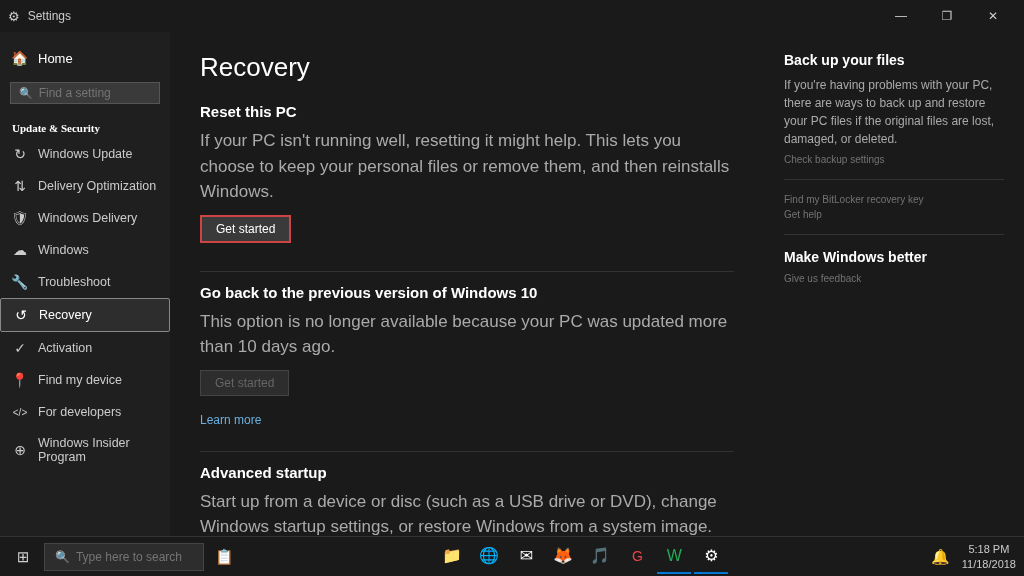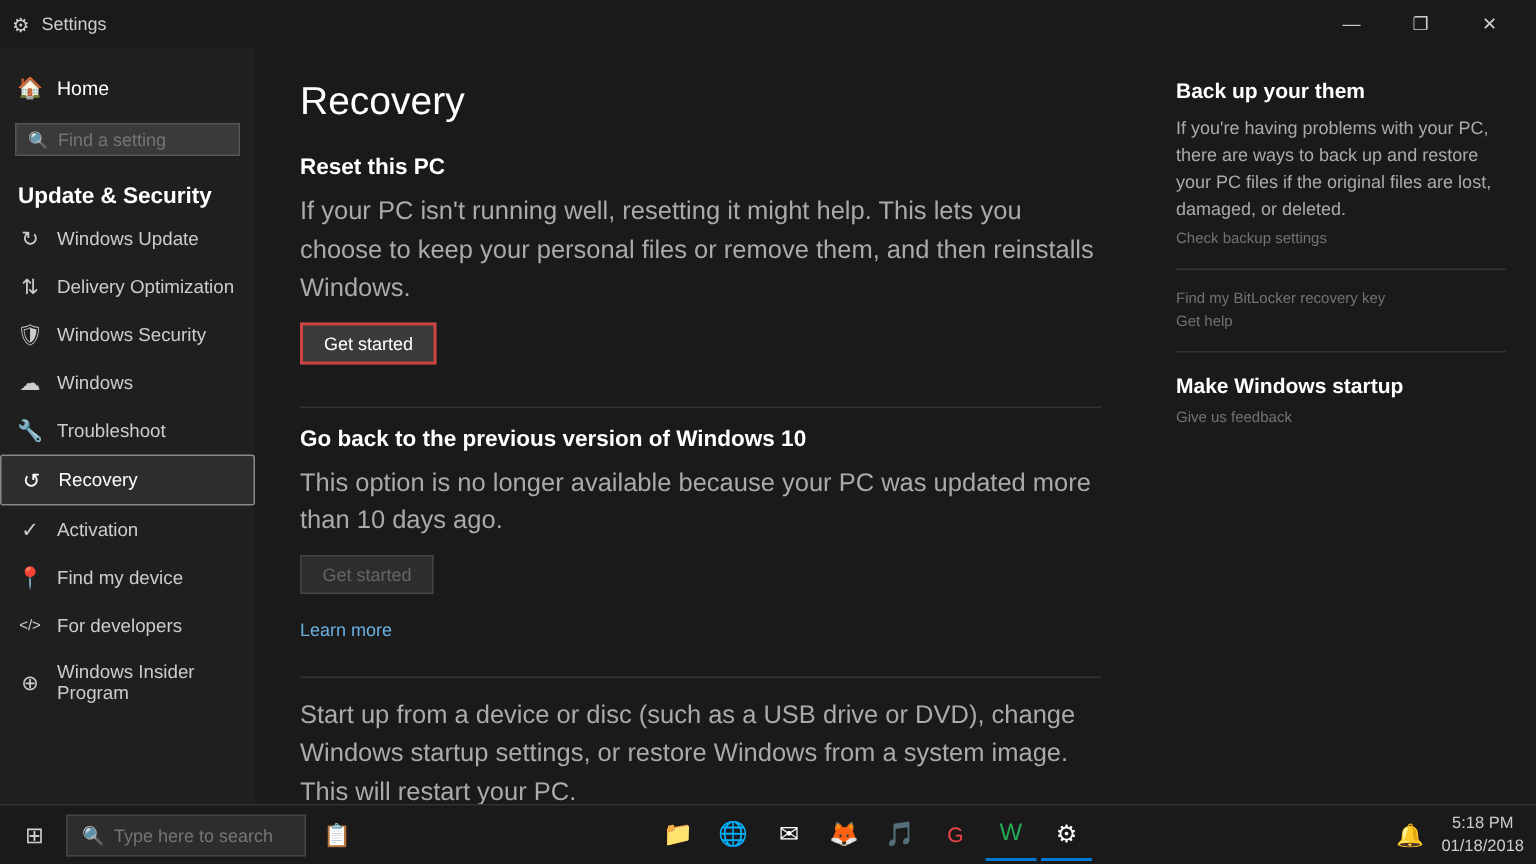--- a/index.html
+++ b/index.html
@@ -82,23 +82,24 @@
     .search-box input {
       background: transparent;
       border: none;
       color: #ccc;
       font-size: 12px;
       outline: none;
       width: 100%;
     }
     .section-header {
       padding: 12px 12px 4px 12px;
-      font-size: 15px;
+      font-size: 11px;
       font-weight: 600;
       color: #fff;
+      font-family: Liberation Serif, serif;
     }
     .sidebar-item {
       display: flex;
       align-items: center;
       gap: 10px;
       padding: 8px 12px;
       color: #ccc;
       font-size: 12.5px;
       cursor: pointer;
       position: relative;
@@ -317,21 +318,21 @@
     <div class="sidebar-item">
       <span class="sidebar-icon">↻</span>
       <span>Windows Update</span>
     </div>
     <div class="sidebar-item">
       <span class="sidebar-icon">⇅</span>
       <span>Delivery Optimization</span>
     </div>
     <div class="sidebar-item">
       <span class="sidebar-icon">🛡</span>
-      <span>Windows Security</span>
+      <span>Windows Delivery</span>
     </div>
     <div class="sidebar-item">
       <span class="sidebar-icon">☁</span>
       <span>Windows</span>
     </div>
     <div class="sidebar-item">
       <span class="sidebar-icon">🔧</span>
       <span>Troubleshoot</span>
     </div>
     <div class="sidebar-item active" style="border:1px solid #888;border-radius:2px;">
@@ -367,42 +368,43 @@
 
     
     <div class="section-title">Go back to the previous version of Windows 10</div>
     <div class="section-desc">This option is no longer available because your PC was updated more than 10 days ago.</div>
     <button class="btn-disabled">Get started</button>
     <br>
     <span class="link-text">Learn more</span>
     <hr class="divider">
 
     
+    <div class="section-title">Advanced startup</div>
     <div class="section-desc">Start up from a device or disc (such as a USB drive or DVD), change Windows startup settings, or restore Windows from a system image. This will restart your PC.</div>
     <button class="btn-primary">Restart now</button>
     <hr class="divider">
 
     
     <div class="section-title">More recovery options</div>
     
   </div>
 
   <div class="right-panel">
-    <div class="right-section-title">Back up your them</div>
+    <div class="right-section-title">Back up your files</div>
     <div class="right-desc">If you're having problems with your PC, there are ways to back up and restore your PC files if the original files are lost, damaged, or deleted.</div>
     <span class="right-link">Check backup settings</span>
 
     <div class="right-divider"></div>
 
     <span class="right-link">Find my BitLocker recovery key</span>
     <span class="right-link">Get help</span>
 
     <div class="right-divider"></div>
 
-    <div class="right-section-title">Make Windows startup</div>
+    <div class="right-section-title">Make Windows better</div>
     <span class="right-link">Give us feedback</span>
   </div>
 
 </div>
 
 <div class="taskbar">
   <div class="taskbar-left">
     <div class="taskbar-btn">⊞</div>
     <div class="taskbar-search">
       <span style="font-size:12px;color:#aaa;">🔍</span>
@@ -417,16 +419,16 @@
     <div class="taskbar-app">🦊</div>
     <div class="taskbar-app">🎵</div>
     <div class="taskbar-app" style="font-size:14px;color:#e44;">G</div>
     <div class="taskbar-app active" style="color:#2a5;">W</div>
     <div class="taskbar-app active">⚙</div>
   </div>
   <div class="taskbar-right">
     <div class="taskbar-btn">🔔</div>
     <div class="taskbar-time">
       <div>5:18 PM</div>
-      <div>01/18/2018</div>
+      <div>11/18/2018</div>
     </div>
   </div>
 </div>
 
 </body></html>

